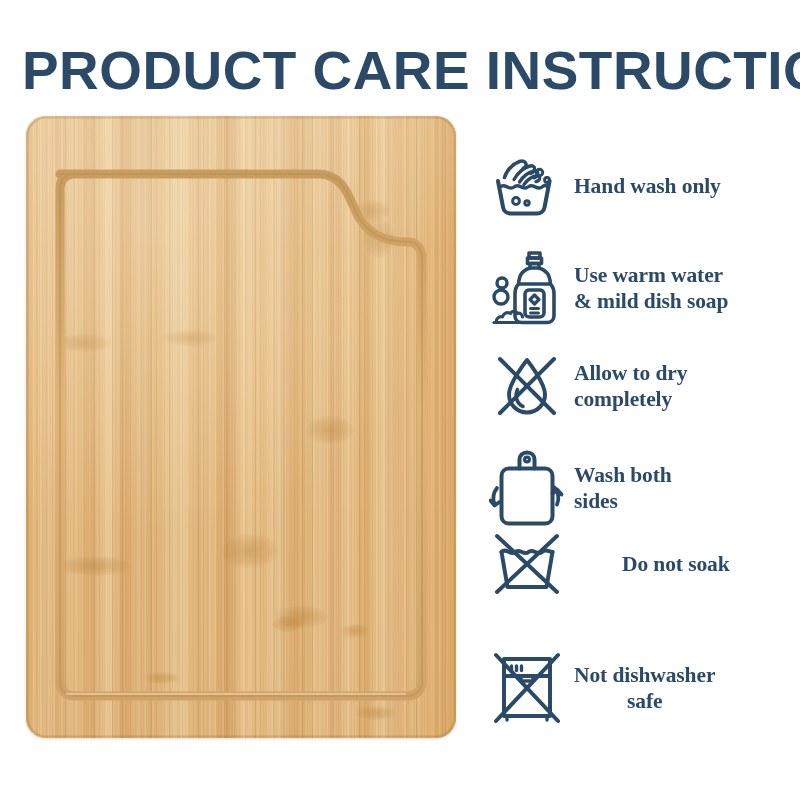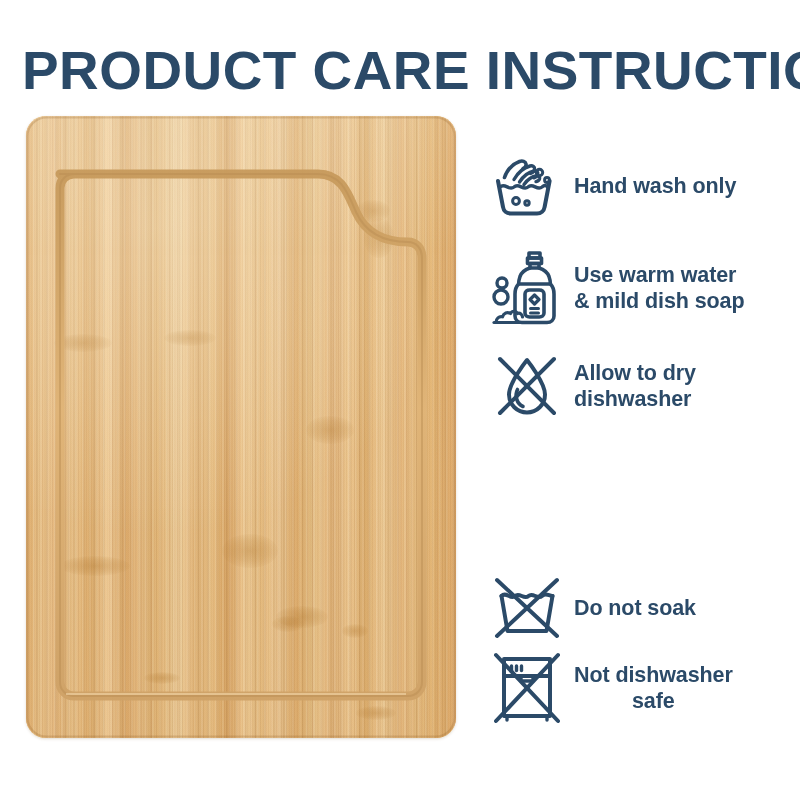--- a/index.html
+++ b/index.html
@@ -175,21 +175,21 @@
     flex: 0 0 86px;
     display: flex;
     align-items: center;
     justify-content: center;
   }
   .care-icon svg {
     display: block;
   }
   .care-label {
     color: #2b4a68;
-    font-family: Liberation Sans, sans-serif;
+    font-family: Liberation Serif, serif;
     font-weight: bold;
     font-size: 21.5px;
     line-height: 26px;
     letter-spacing: -0.1px;
     white-space: pre-line;
     padding-left: 4px;
   }
 </style>
 </head>
 <body>
@@ -322,25 +322,43 @@
 
           <path d="M35 9 C35 9 17 31.5 17 43.5 C17 53.6 25.1 61.5 35 61.5 C44.9 61.5 53 53.6 53 43.5 C53 31.5 35 9 35 9 Z"></path>
 
           <path d="M25.5 38.5 C22.5 44.5 24.5 52.5 31 55.5" stroke-width="3.6"></path>
 
           <path d="M8 8 L62 62" stroke-width="4"></path>
           <path d="M62 8 L8 62" stroke-width="4"></path>
         </svg>
       </div>
       <div class="care-label">Allow to dry
-dishwasher</div>
-    </div>
-
-
-    <div class="care-row" style="top:420px; height:96px;">
+completely</div>
+    </div>
+
+    <div class="care-row" style="top:296px; height:104px;">
+      <div class="care-icon">
+        <svg width="76" height="80" viewBox="0 0 76 80" fill="none" stroke="#2b4a68" stroke-width="4" stroke-linecap="round" stroke-linejoin="round">
+
+          <path d="M30.5 20.5 L30.5 11.5 C30.5 7.4 33.6 4.5 38 4.5 C42.4 4.5 45.5 7.4 45.5 11.5 L45.5 20.5"></path>
+          <circle cx="38" cy="11.5" r="2.4" stroke-width="3.2"></circle>
+
+          <path d="M20 20.5 L56 20.5 C60.4 20.5 63.5 23.6 63.5 28 L63.5 68 C63.5 72.4 60.4 75.5 56 75.5 L20 75.5 C15.6 75.5 12.5 72.4 12.5 68 L12.5 28 C12.5 23.6 15.6 20.5 20 20.5 Z"></path>
+
+          <path d="M8 40 C4.5 44.5 3.5 51 5.5 56.5" stroke-width="3.8"></path>
+          <path d="M1.5 52.5 L5.6 57.5 L10.5 54" stroke-width="3.8"></path>
+          <path d="M68 56.5 C70.5 51 69.5 44 65.5 39.5" stroke-width="3.8"></path>
+          <path d="M72.5 46.5 L68.2 41.5 L63.5 45.5" stroke-width="3.8"></path>
+        </svg>
+      </div>
+      <div class="care-label">Wash both
+sides</div>
+    </div>
+
+    <div class="care-row" style="top:376px; height:96px;gap:48px;">
       <div class="care-icon">
         <svg width="72" height="68" viewBox="0 0 72 68" fill="none" stroke="#2b4a68" stroke-width="4" stroke-linecap="round" stroke-linejoin="round">
 
           <path d="M10.5 22 C15 17 19.5 26 24 22 C28.5 18 33 26 37.5 22 C42 18 46.5 26 51 22 C55 18.5 58 22 61.5 22" stroke-width="4"></path>
           <path d="M10.5 22 L16.5 57 L55.5 57 L61.5 22"></path>
 
           <path d="M6 6 L66 62" stroke-width="4"></path>
           <path d="M66 6 L6 62" stroke-width="4"></path>
         </svg>
       </div>

